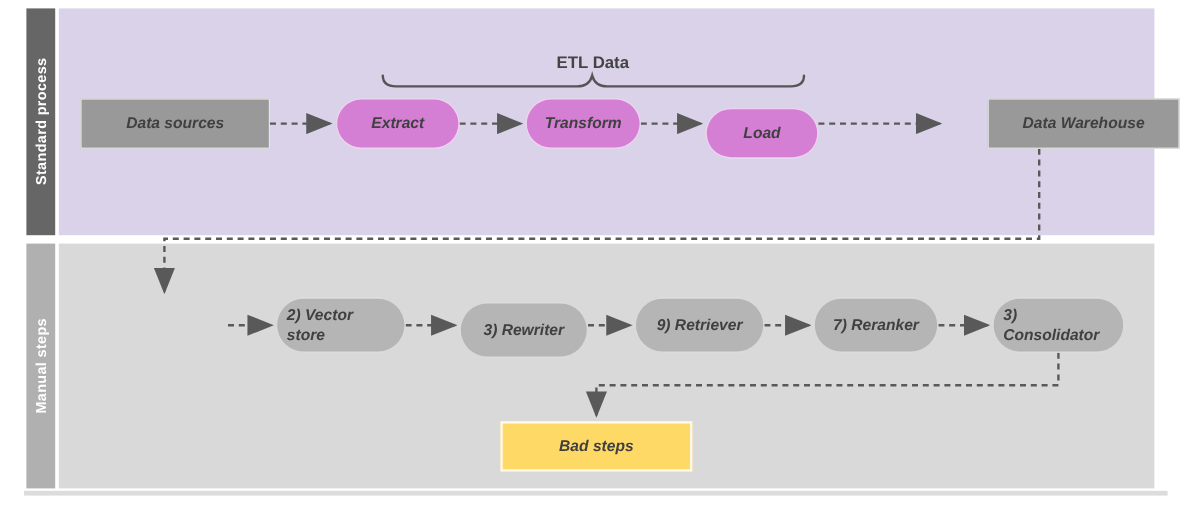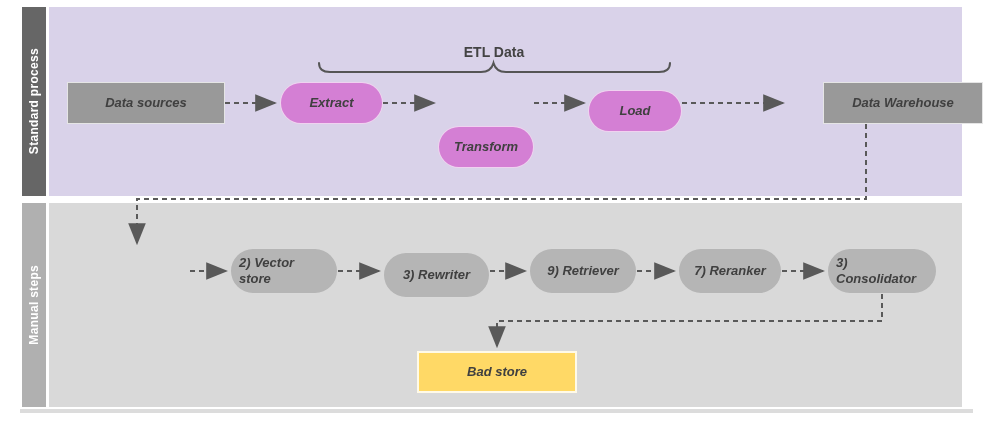--- a/index.html
+++ b/index.html
@@ -71,21 +71,21 @@
     background: #b5b5b5;
     border: 1.5px solid rgba(255,255,255,0.5);
     border-radius: 24px;
   }
   .rect-yellow {
     background: #ffd966;
     border: 2px solid rgba(255,255,255,0.85);
   }
   .n-datasources  { left: 67px;  top: 82px;  width: 158px; height: 42px; }
   .n-extract      { left: 280px; top: 82px;  width: 103px; height: 42px; }
-  .n-transform    { left: 438px; top: 82px;  width: 96px;  height: 42px; margin-top: 44px; }
+  .n-transform    { left: 438px; top: 82px;  width: 96px;  height: 42px; }
   .n-load         { left: 588px; top: 90px;  width: 94px;  height: 42px; }
   .n-warehouse    { left: 787px; top: 82px;  width: 160px; height: 42px; margin-left: 36px; }
   .n-chunker      { left: 84px;  top: 248px; width: 106px; height: 46px; }
   .n-vector       { left: 230px; top: 248px; width: 108px; height: 46px; }
   .n-rewriter     { left: 383px; top: 252px; width: 107px; height: 46px; }
   .n-retriever    { left: 529px; top: 248px; width: 108px; height: 46px; }
   .n-reranker     { left: 678px; top: 248px; width: 104px; height: 46px; }
   .n-consolidator { left: 827px; top: 248px; width: 110px; height: 46px; }
   .n-badoutput    { left: 417px; top: 351px; width: 160px; height: 42px; }
   
@@ -165,17 +165,17 @@
   <div class="node pill-pink n-extract">Extract</div>
   <div class="node pill-pink n-transform">Transform</div>
   <div class="node pill-pink n-load">Load</div>
   <div class="node rect-gray n-warehouse">Data Warehouse</div>
 
   <div class="node pill-gray n-vector">2) Vector store</div>
   <div class="node pill-gray n-rewriter">3) Rewriter</div>
   <div class="node pill-gray n-retriever">9) Retriever</div>
   <div class="node pill-gray n-reranker">7) Reranker</div>
   <div class="node pill-gray n-consolidator">3) Consolidator</div>
-  <div class="node rect-yellow n-badoutput">Bad store</div>
+  <div class="node rect-yellow n-badoutput">Bad steps</div>
 
   <div class="bottom-rule"></div>
 
 </div>
 
 </body></html>

